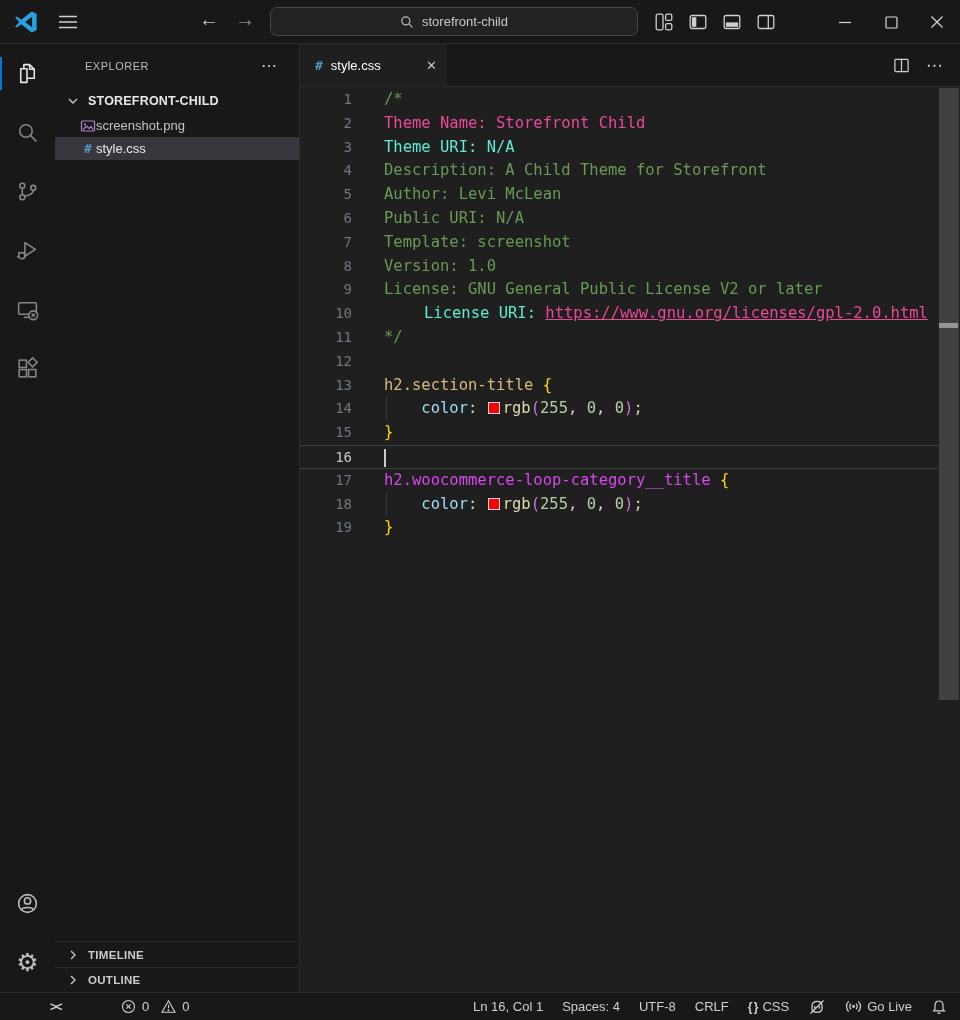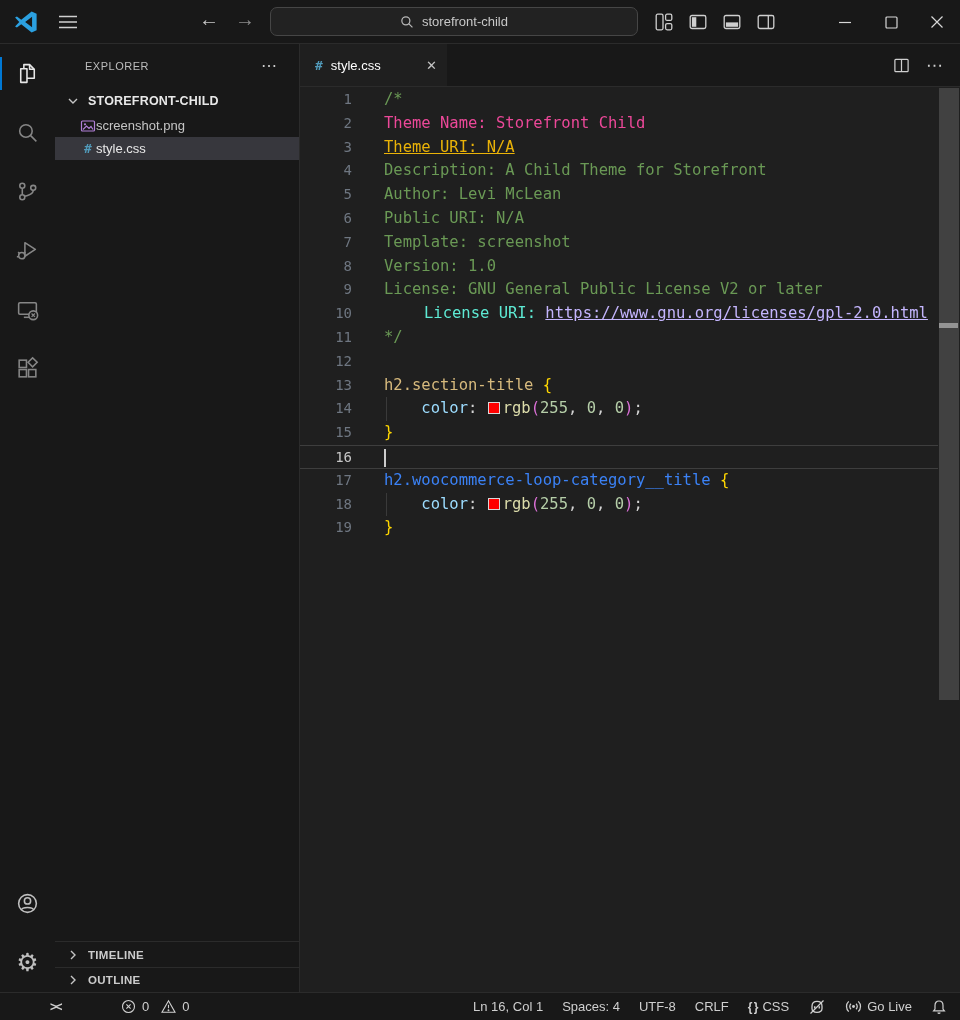--- a/index.html
+++ b/index.html
@@ -310,21 +310,21 @@
           <div class="code-line">
             <span class="ln-num">1</span>
             <span class="ln-code"><span style="color: rgb(106, 153, 85);">/*</span></span>
           </div>
           <div class="code-line">
             <span class="ln-num">2</span>
             <span class="ln-code"><span style="color: #ec4899;">Theme Name: Storefront Child</span></span>
           </div>
           <div class="code-line">
             <span class="ln-num">3</span>
-            <span class="ln-code"><span style="color: #eab308; text-decoration: underline;">Theme URI: N/A</span></span>
+            <span class="ln-code"><span style="color: #5eead4;">Theme URI: N/A</span></span>
           </div>
           <div class="code-line">
             <span class="ln-num">4</span>
             <span class="ln-code"><span style="color: rgb(106, 153, 85);">Description: A Child Theme for Storefront</span></span>
           </div>
           <div class="code-line">
             <span class="ln-num">5</span>
             <span class="ln-code"><span style="color: rgb(106, 153, 85);">Author: Levi McLean</span></span>
           </div>
           <div class="code-line">
@@ -338,21 +338,21 @@
           <div class="code-line">
             <span class="ln-num">8</span>
             <span class="ln-code"><span style="color: rgb(106, 153, 85);">Version: 1.0</span></span>
           </div>
           <div class="code-line">
             <span class="ln-num">9</span>
             <span class="ln-code"><span style="color: rgb(106, 153, 85);">License: GNU General Public License V2 or later</span></span>
           </div>
           <div class="code-line">
             <span class="ln-num">10</span>
-            <span class="ln-code"><span style="color: #5eead4; margin-left: 40px;">License URI: </span><span class="link" style="color: #c4b5fd;">https://www.gnu.org/licenses/gpl-2.0.html</span></span>
+            <span class="ln-code"><span style="color: #5eead4; margin-left: 40px;">License URI: </span><span class="link" style="color: #ec4899;">https://www.gnu.org/licenses/gpl-2.0.html</span></span>
           </div>
           <div class="code-line">
             <span class="ln-num">11</span>
             <span class="ln-code"><span style="color: rgb(106, 153, 85);">*/</span></span>
           </div>
           <div class="code-line">
             <span class="ln-num">12</span>
             <span class="ln-code"></span>
           </div>
           <div class="code-line">
@@ -366,21 +366,21 @@
           <div class="code-line">
             <span class="ln-num">15</span>
             <span class="ln-code"><span style="color: rgb(255, 215, 0);">}</span></span>
           </div>
           <div class="code-line current">
             <span class="ln-num">16</span>
             <span class="ln-code"><span class="cursor"></span></span>
           </div>
           <div class="code-line">
             <span class="ln-num">17</span>
-            <span class="ln-code"><span style="color: #3b82f6;">h2.woocommerce-loop-category__title</span><span style="color: rgb(212, 212, 212);"> </span><span style="color: rgb(255, 215, 0);">{</span></span>
+            <span class="ln-code"><span style="color: #d946ef;">h2.woocommerce-loop-category__title</span><span style="color: rgb(212, 212, 212);"> </span><span style="color: rgb(255, 215, 0);">{</span></span>
           </div>
           <div class="code-line">
             <span class="ln-num">18</span>
             <span class="ln-code"><span class="guide"></span><span style="color: rgb(212, 212, 212);">    </span><span style="color: rgb(156, 220, 254);">color</span><span style="color: rgb(212, 212, 212);">: </span><span class="swatch"></span><span style="color: rgb(220, 220, 170);">rgb</span><span style="color: rgb(218, 112, 214);">(</span><span style="color: rgb(181, 206, 168);">255</span><span style="color: rgb(212, 212, 212);">, </span><span style="color: rgb(181, 206, 168);">0</span><span style="color: rgb(212, 212, 212);">, </span><span style="color: rgb(181, 206, 168);">0</span><span style="color: rgb(218, 112, 214);">)</span><span style="color: rgb(212, 212, 212);">;</span></span>
           </div>
           <div class="code-line">
             <span class="ln-num">19</span>
             <span class="ln-code"><span style="color: rgb(255, 215, 0);">}</span></span>
           </div>
         </div>

